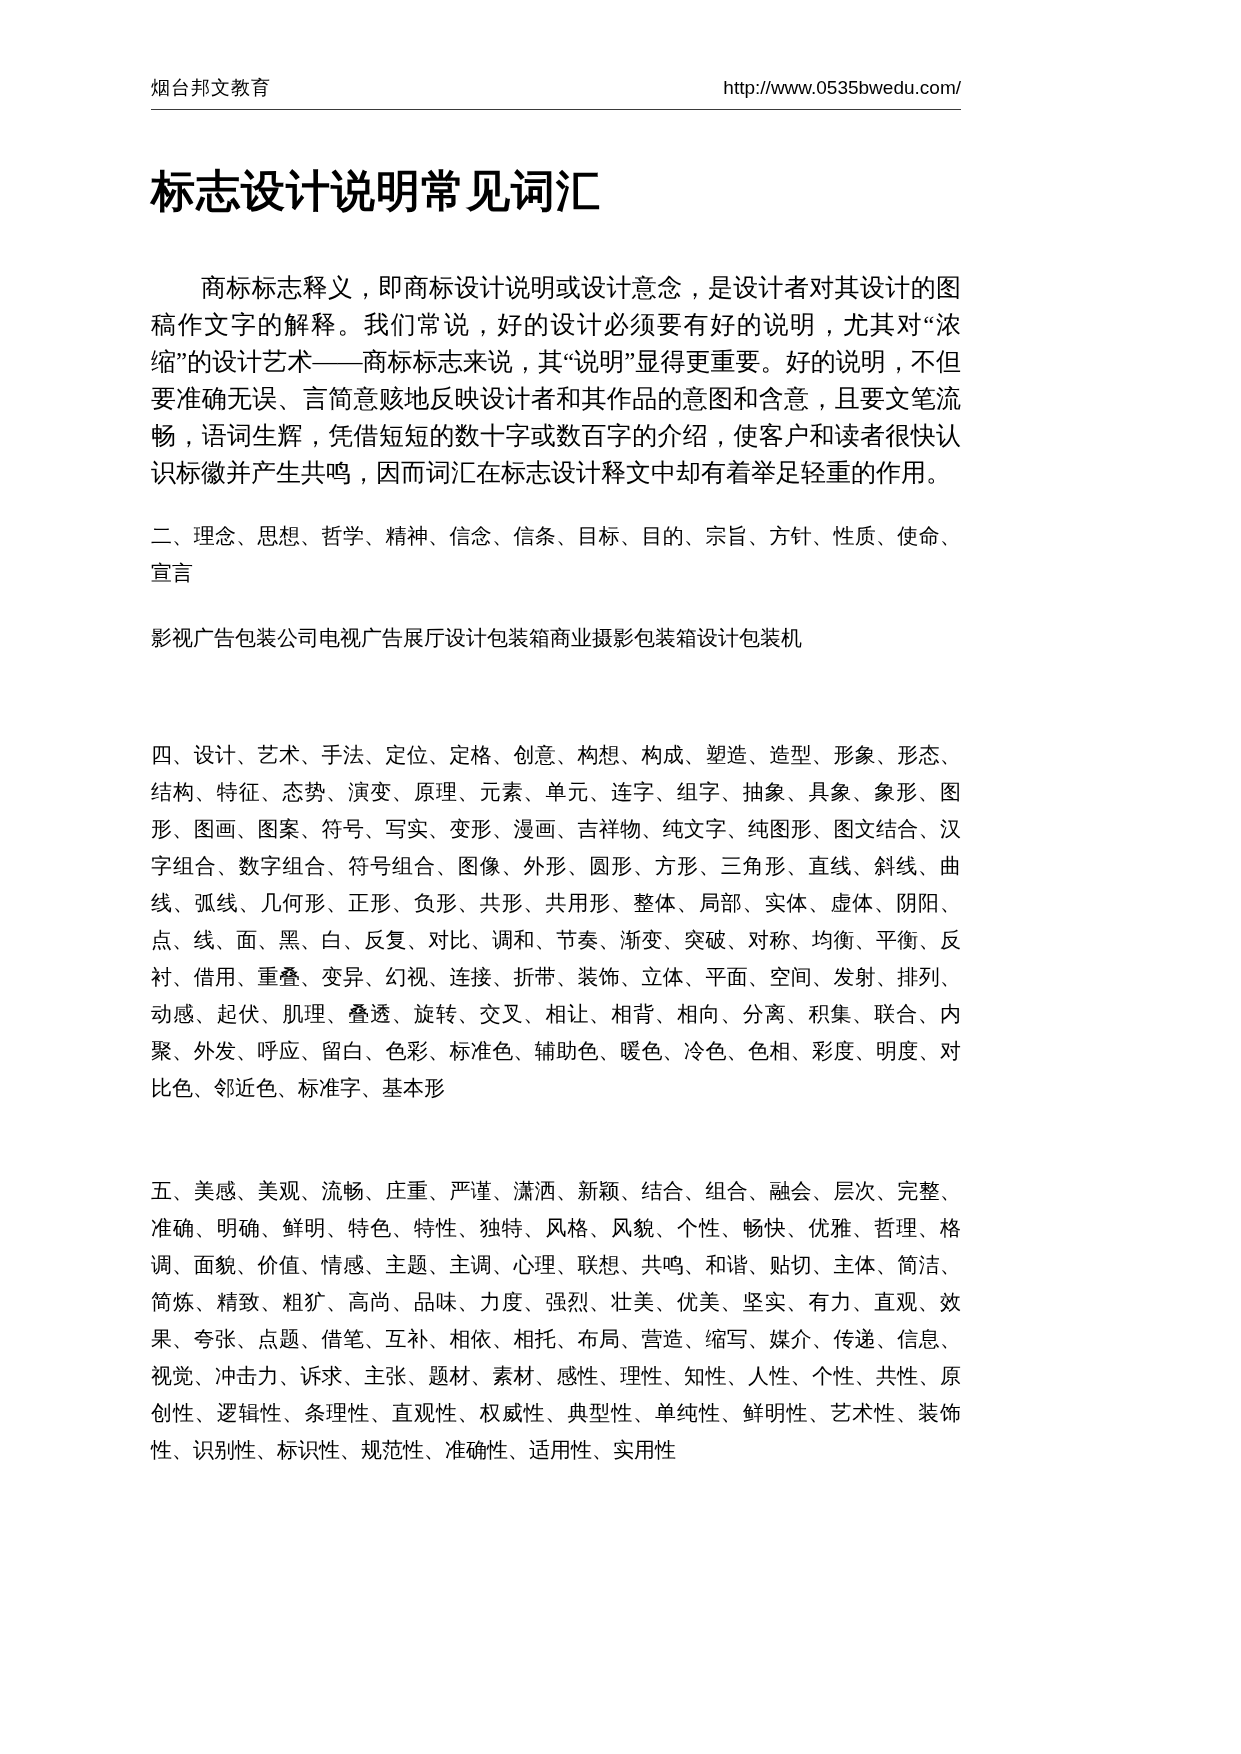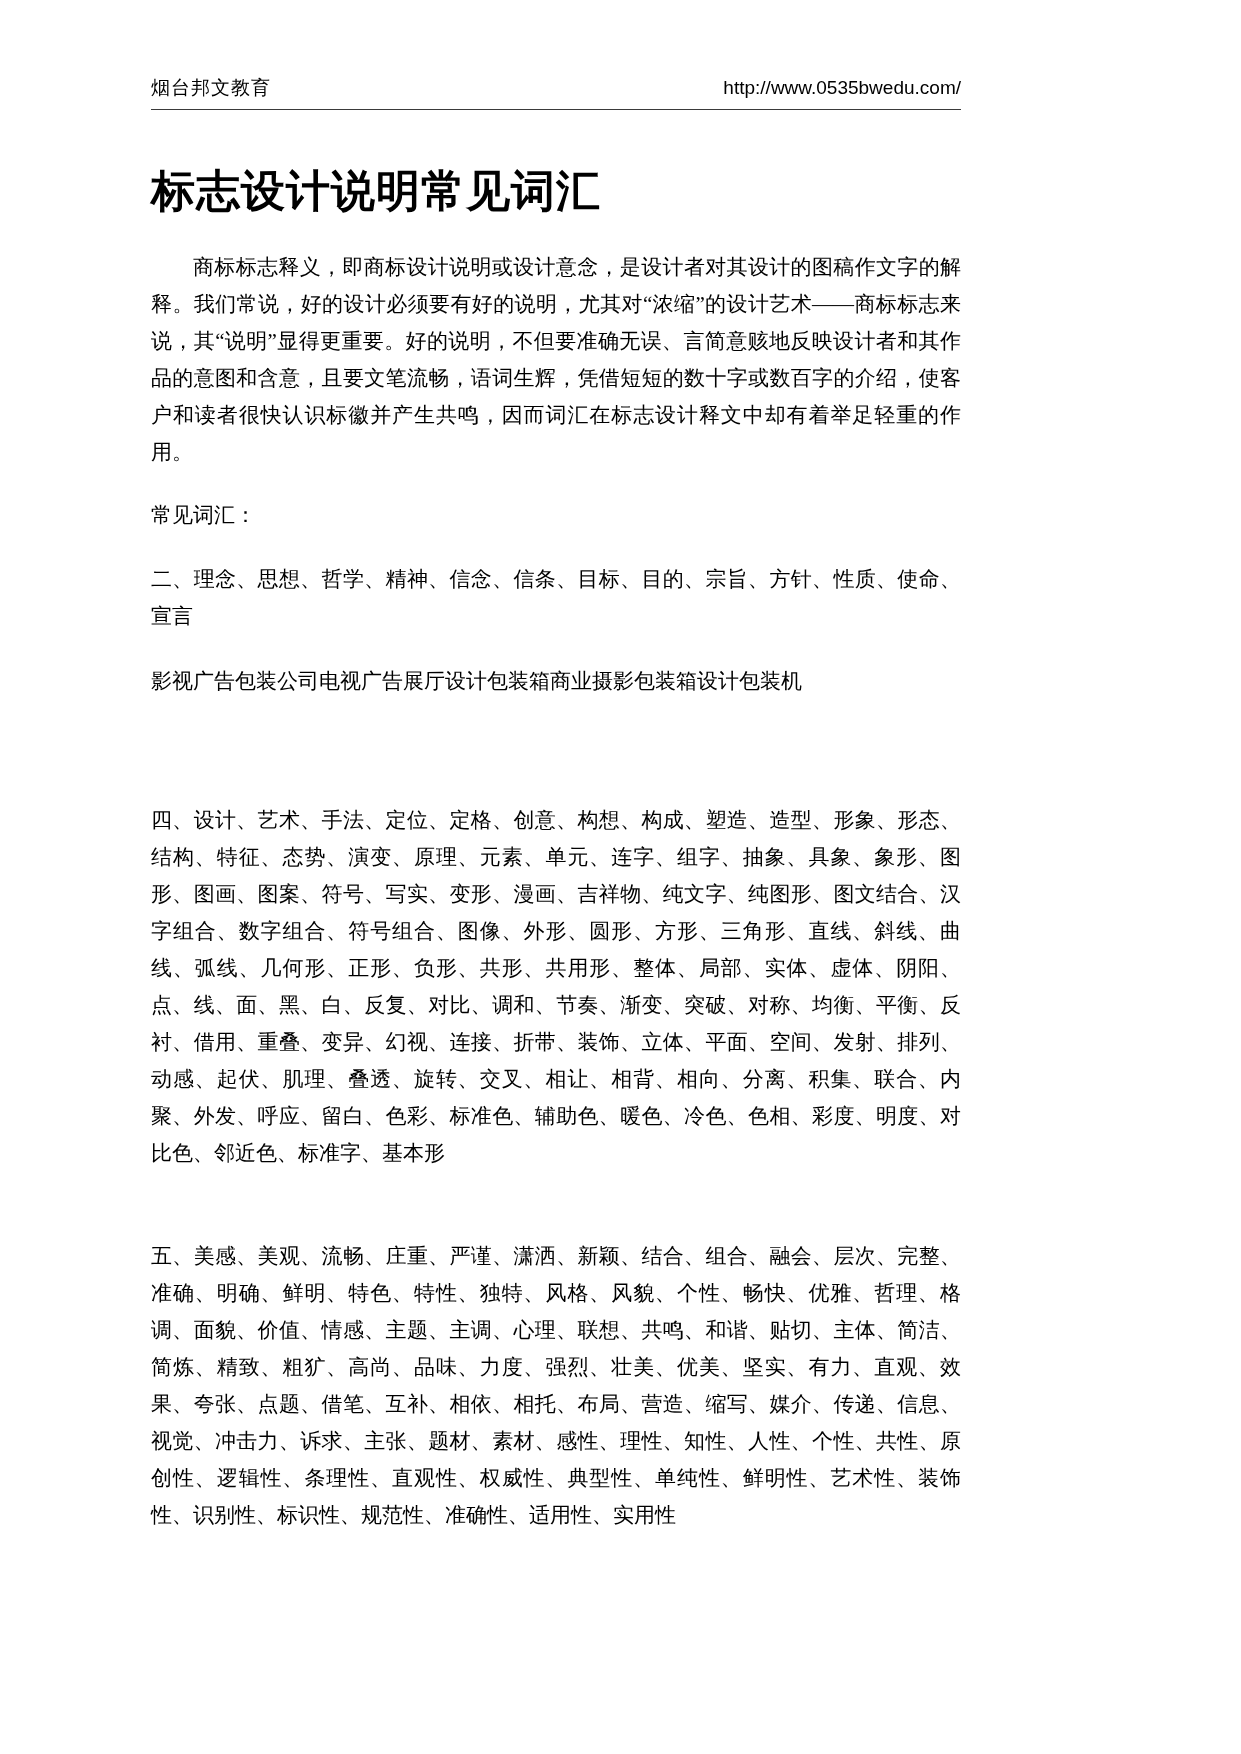--- a/index.html
+++ b/index.html
@@ -37,62 +37,61 @@
     margin-top: 9px;
   }
   .doc-title {
     font-size: 44px;
     font-weight: bold;
     text-align: left;
     margin: 52px 0 0 0;
     letter-spacing: 1px;
   }
   .intro {
-    font-size: 21px;
+    font-size: 25px;
     line-height: 37px;
     text-align: justify;
     text-indent: 2em;
-    margin: 28px 0 0 0;
+    margin: 48px 0 0 0;
   }
   .vocab-label {
     font-size: 21px;
     line-height: 37px;
     margin: 26px 0 0 0;
   }
   .vocab {
     font-size: 21px;
     line-height: 37px;
     text-align: justify;
     margin: 27px 0 0 0;
   }
   .ad-line {
     font-size: 21px;
     line-height: 37px;
     margin: 28px 0 0 0;
   }
-  .gap-xl { margin-top: 102px; }
+  .gap-xl { margin-top: 80px; }
   .gap-lg { margin-top: 66px; }
 </style>
 </head>
 <body>
 
 <div class="page">
 
   <div class="header">
     <span class="company">烟台邦文教育</span>
     <span class="url">http://www.0535bwedu.com/</span>
   </div>
 
   <div class="header-rule"></div>
 
   <h1 class="doc-title">标志设计说明常见词汇</h1>
 
   <p class="intro">商标标志释义，即商标设计说明或设计意念，是设计者对其设计的图稿作文字的解释。我们常说，好的设计必须要有好的说明，尤其对“浓缩”的设计艺术——商标标志来说，其“说明”显得更重要。好的说明，不但要准确无误、言简意赅地反映设计者和其作品的意图和含意，且要文笔流畅，语词生辉，凭借短短的数十字或数百字的介绍，使客户和读者很快认识标徽并产生共鸣，因而词汇在标志设计释文中却有着举足轻重的作用。</p>
 
-  <p class="vocab-label">常见词汇：</p>
 
 
   <p class="vocab">二、理念、思想、哲学、精神、信念、信条、目标、目的、宗旨、方针、性质、使命、宣言</p>
 
 
   <p class="ad-line">影视广告包装公司电视广告展厅设计包装箱商业摄影包装箱设计包装机</p>
 
   <p class="vocab gap-xl">四、设计、艺术、手法、定位、定格、创意、构想、构成、塑造、造型、形象、形态、结构、特征、态势、演变、原理、元素、单元、连字、组字、抽象、具象、象形、图形、图画、图案、符号、写实、变形、漫画、吉祥物、纯文字、纯图形、图文结合、汉字组合、数字组合、符号组合、图像、外形、圆形、方形、三角形、直线、斜线、曲线、弧线、几何形、正形、负形、共形、共用形、整体、局部、实体、虚体、阴阳、点、线、面、黑、白、反复、对比、调和、节奏、渐变、突破、对称、均衡、平衡、反衬、借用、重叠、变异、幻视、连接、折带、装饰、立体、平面、空间、发射、排列、动感、起伏、肌理、叠透、旋转、交叉、相让、相背、相向、分离、积集、联合、内聚、外发、呼应、留白、色彩、标准色、辅助色、暖色、冷色、色相、彩度、明度、对比色、邻近色、标准字、基本形</p>
 
   <p class="vocab gap-lg">五、美感、美观、流畅、庄重、严谨、潇洒、新颖、结合、组合、融会、层次、完整、准确、明确、鲜明、特色、特性、独特、风格、风貌、个性、畅快、优雅、哲理、格调、面貌、价值、情感、主题、主调、心理、联想、共鸣、和谐、贴切、主体、简洁、简炼、精致、粗犷、高尚、品味、力度、强烈、壮美、优美、坚实、有力、直观、效果、夸张、点题、借笔、互补、相依、相托、布局、营造、缩写、媒介、传递、信息、视觉、冲击力、诉求、主张、题材、素材、感性、理性、知性、人性、个性、共性、原创性、逻辑性、条理性、直观性、权威性、典型性、单纯性、鲜明性、艺术性、装饰性、识别性、标识性、规范性、准确性、适用性、实用性</p>

